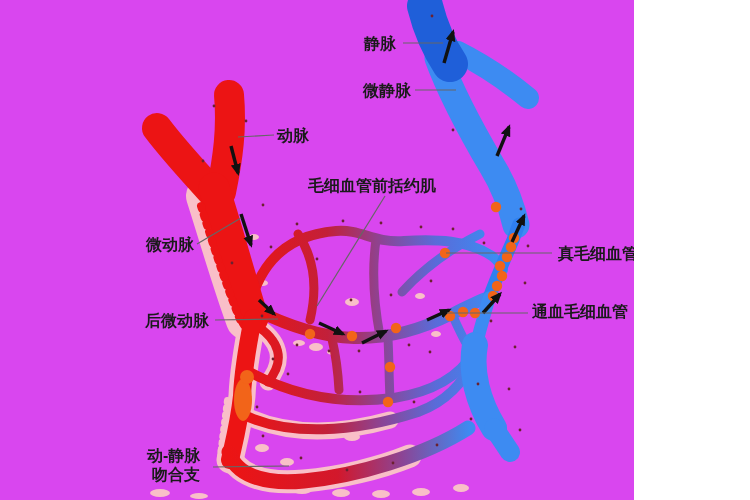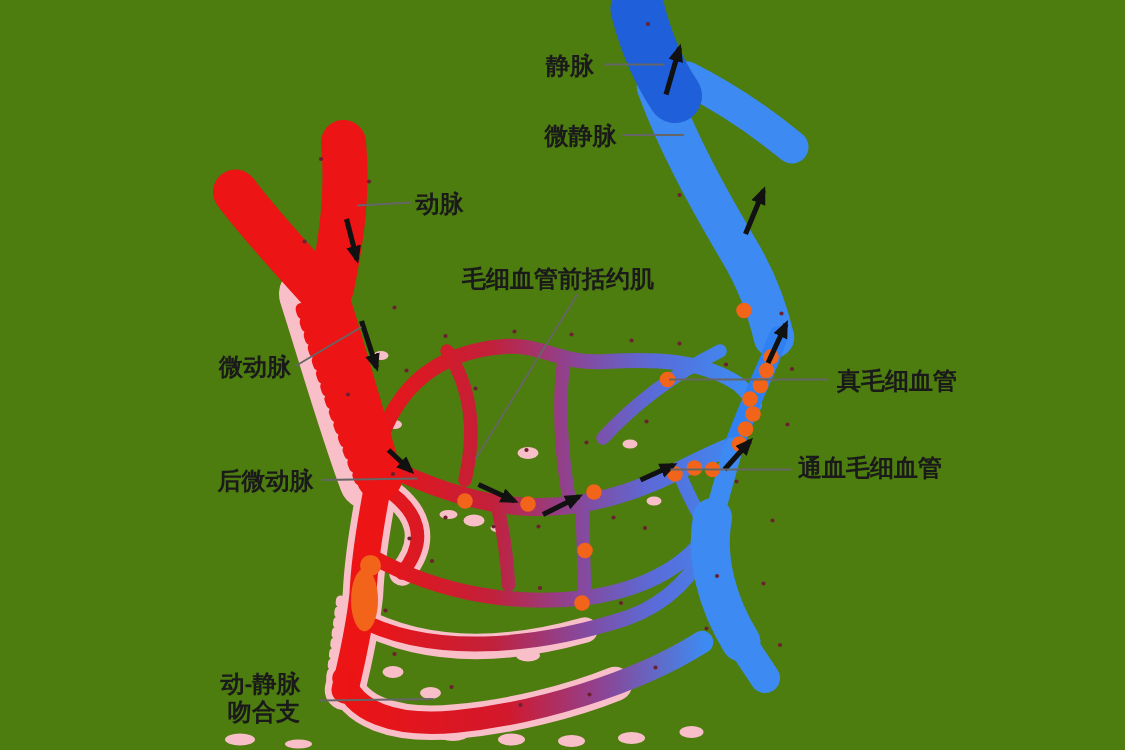--- a/index.html
+++ b/index.html
@@ -1,21 +1,21 @@
 <!DOCTYPE html>
 <html style="--c-artery: #ec1414; --c-vein: #3d8bf2; --c-vein-dark: #1f5fd9; --c-purple: #8b4596; --c-cell: #f26419; --c-pink: #f9bfc8; --c-text: #1a1a1a; --c-pointer: #666666; --c-arrow: #111111; --c-speck: #6b2130;"><head>
 <meta charset="utf-8">
 <style>
   :root{
     --c-artery:#ec1414; --c-vein:#3d8bf2; --c-vein-dark:#1f5fd9;
     --c-purple:#8b4596; --c-cell:#f26419; --c-pink:#f9bfc8;
     --c-text:#1a1a1a; --c-pointer:#666666; --c-arrow:#111111; --c-speck:#6b2130;
   }
   html,body{margin:0;padding:0;background:#ffffff;}
-  .stage{width:750px;height:500px;position:relative;background:#4d7c0f;overflow:hidden;
+  .stage{width:634px;height:500px;position:relative;background:#d946ef;overflow:hidden;
          font-family:"Liberation Sans","DejaVu Sans",sans-serif;}
   svg{display:block;}
   text{font-family:"Liberation Sans","DejaVu Sans",sans-serif;font-weight:bold;
        font-size:16px;fill:var(--c-text);}
   .vessel{fill:none;stroke-linecap:round;stroke-linejoin:round;}
   .pointer{stroke:var(--c-pointer);stroke-width:1.2;}
 </style>
 </head>
 <body>
 

